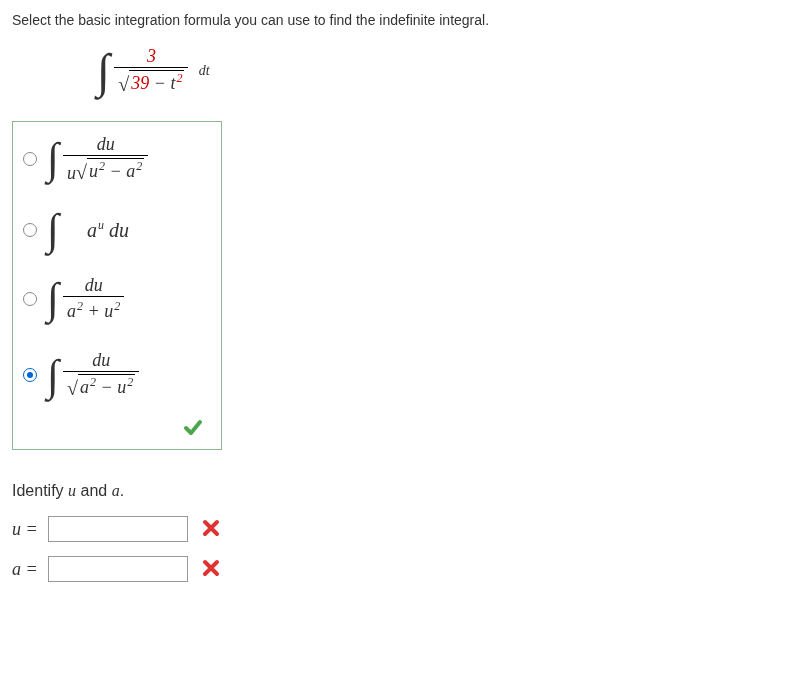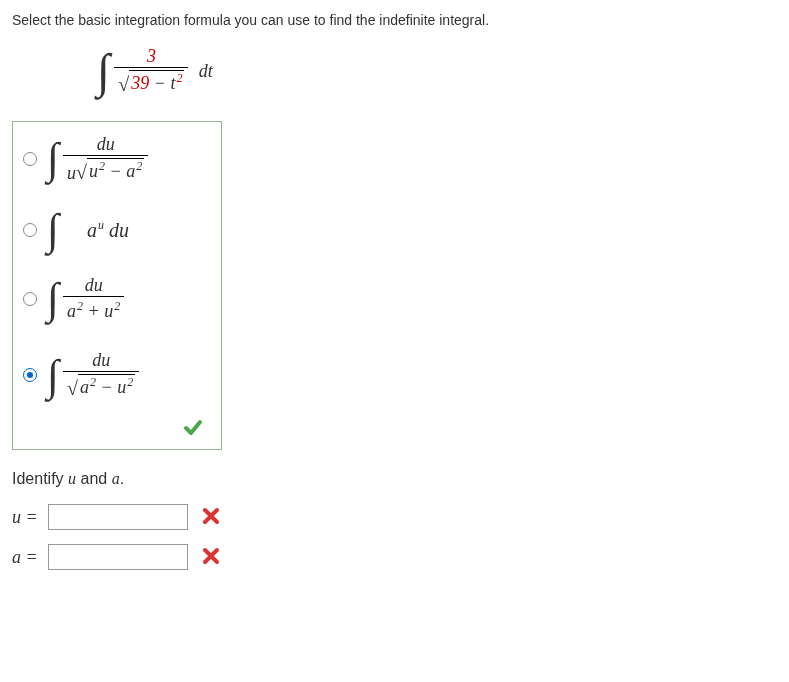--- a/index.html
+++ b/index.html
@@ -64,21 +64,21 @@
     }
     .sup {
       font-size: 12px;
       vertical-align: super;
       margin-left: 1px;
     }
     .red { color: #c00; }
     .dt {
       font-family: 'Times New Roman', serif;
       font-style: italic;
-      font-size: 18px;
+      font-size: 14px;
       margin-left: 6px;
       vertical-align: middle;
     }
     .options-box {
       border: 1px solid #8fb88f;
       width: 210px;
       padding: 12px 10px 8px 10px;
       position: relative;
     }
     .option-row {
@@ -123,21 +123,21 @@
     .formula .integral-sign {
       font-size: 44px;
       margin-right: 4px;
     }
     .checkmark-container {
       text-align: right;
       padding-right: 8px;
       padding-top: 8px;
     }
     .identify-text {
-      margin-top: 20px;
+      margin-top: 32px;
       margin-bottom: 16px;
       font-size: 16px;
     }
     .italic {
       font-family: 'Times New Roman', serif;
       font-style: italic;
     }
     .input-row {
       display: flex;
       align-items: center;

